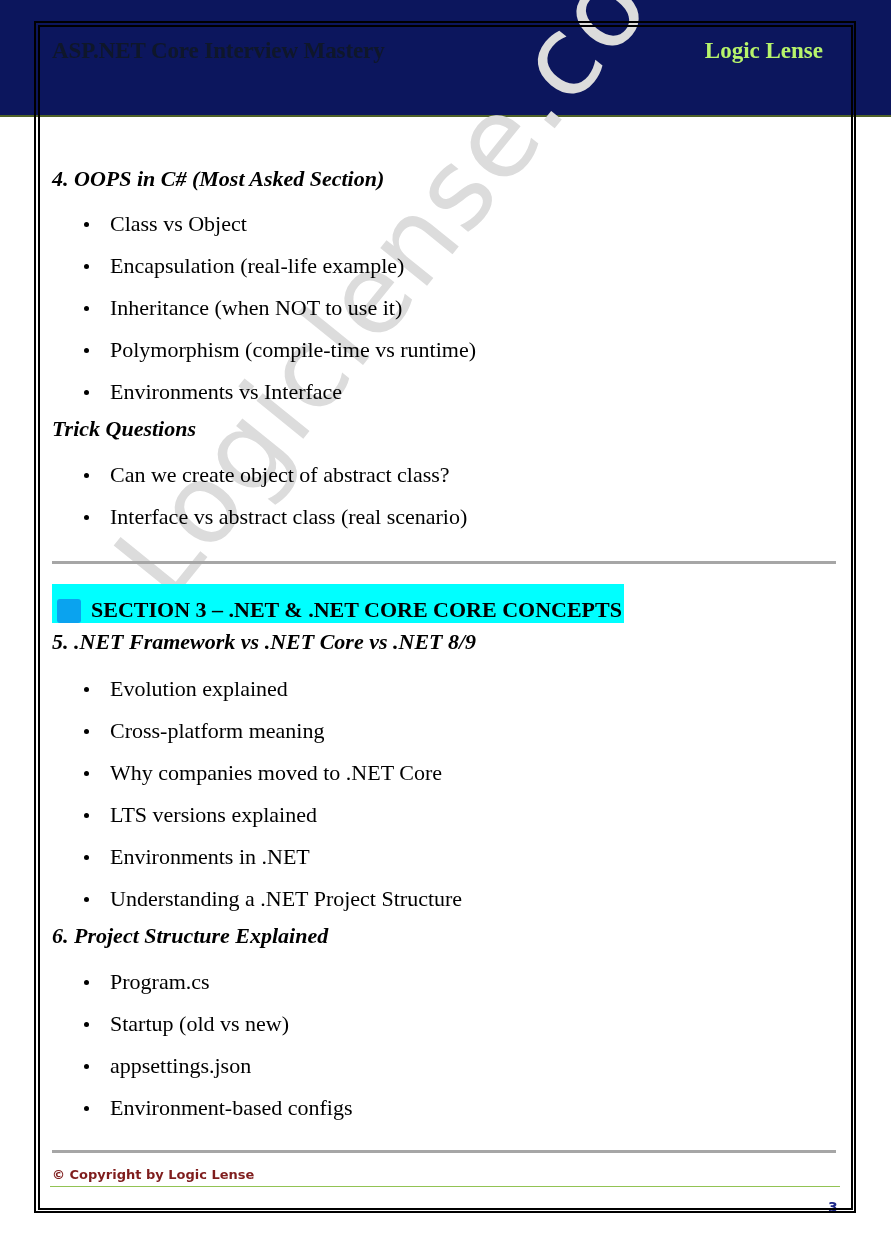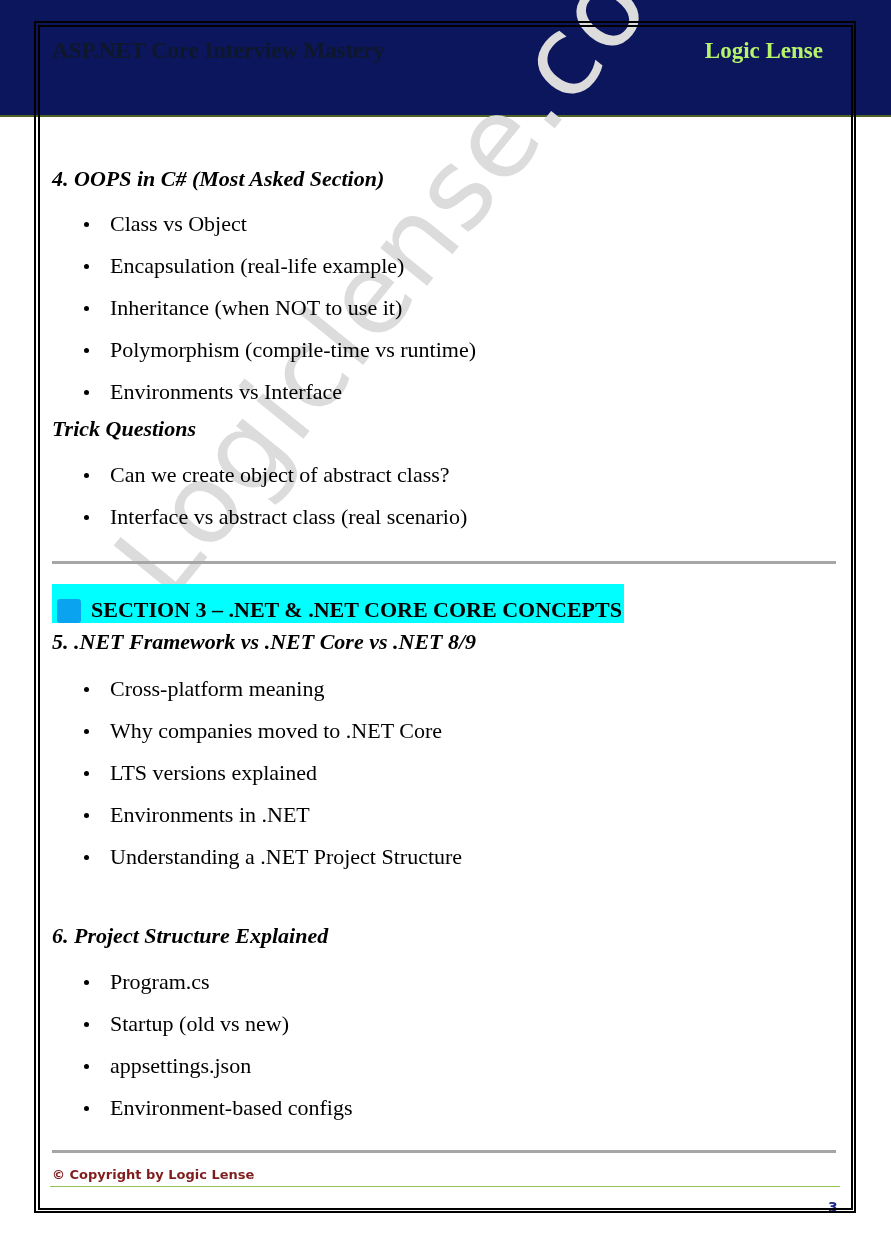--- a/index.html
+++ b/index.html
@@ -205,20 +205,21 @@
   </ul>
 
   <div class="h-topic" style="top:416px;">Trick Questions</div>
   <ul class="bullet-list" style="top:450px;">
     <li class="bullet-item"><span class="bullet-dot"></span><span>Can we create object of abstract class?</span></li>
     <li class="bullet-item"><span class="bullet-dot"></span><span>Interface vs abstract class (real scenario)</span></li>
   </ul>
 
   <div class="h-topic" style="top:629px;">5. .NET Framework vs .NET Core vs .NET 8/9</div>
   <ul class="bullet-list" style="top:664px;">
+    <li class="bullet-item"><span class="bullet-dot"></span><span>Evolution explained</span></li>
     <li class="bullet-item"><span class="bullet-dot"></span><span>Cross-platform meaning</span></li>
     <li class="bullet-item"><span class="bullet-dot"></span><span>Why companies moved to .NET Core</span></li>
     <li class="bullet-item"><span class="bullet-dot"></span><span>LTS versions explained</span></li>
     <li class="bullet-item"><span class="bullet-dot"></span><span>Environments in .NET</span></li>
     <li class="bullet-item"><span class="bullet-dot"></span><span>Understanding a .NET Project Structure</span></li>
   </ul>
 
   <div class="h-topic" style="top:923px;">6. Project Structure Explained</div>
   <ul class="bullet-list" style="top:957px;">
     <li class="bullet-item"><span class="bullet-dot"></span><span>Program.cs</span></li>

